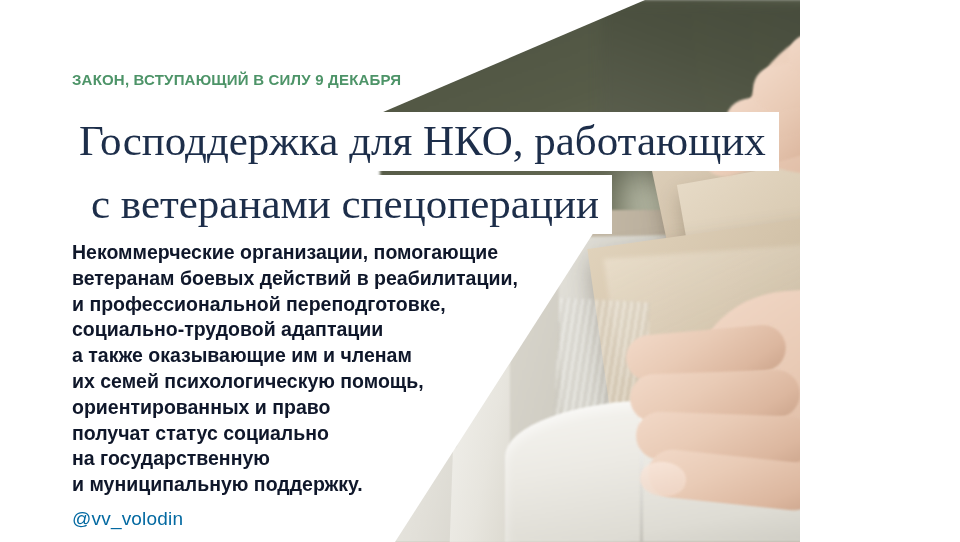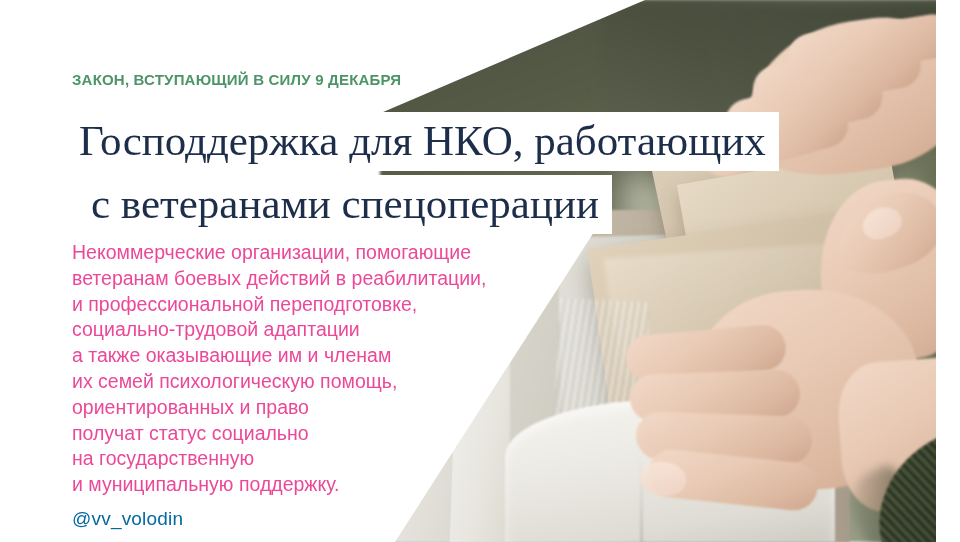--- a/index.html
+++ b/index.html
@@ -3,21 +3,21 @@
 <meta charset="utf-8">
 <title>Господдержка для НКО</title>
 <style>
   html, body {
     margin: 0;
     padding: 0;
     background: #ffffff;
   }
   #card {
     position: relative;
-    width: 936px;
+    width: 800px;
     height: 542px;
     overflow: hidden;
     background: #ffffff;
     font-family: "Liberation Sans", "DejaVu Sans", sans-serif;
   }
 
   
   #photo {
     position: absolute;
     inset: 0;
@@ -270,24 +270,24 @@
     font-size: 43px;
     line-height: 1.0;
     padding: 7px 13px 9px 13px;
     white-space: nowrap;
   }
   .hl-line.indent { margin-left: 12px; text-align: center; }
 
   #body-text {
     position: absolute;
     left: 72px; top: 240px;
-    color: #ec4899;
+    color: #0f172a;
     font-size: 19.5px;
     line-height: 25.8px;
-    font-weight: 400;
+    font-weight: 700;
   }
   #body-text div { white-space: nowrap; }
 
   #handle {
     position: absolute;
     left: 72px; top: 508px;
     color: #0369a1;
     font-size: 19px;
     letter-spacing: .2px;
   }

